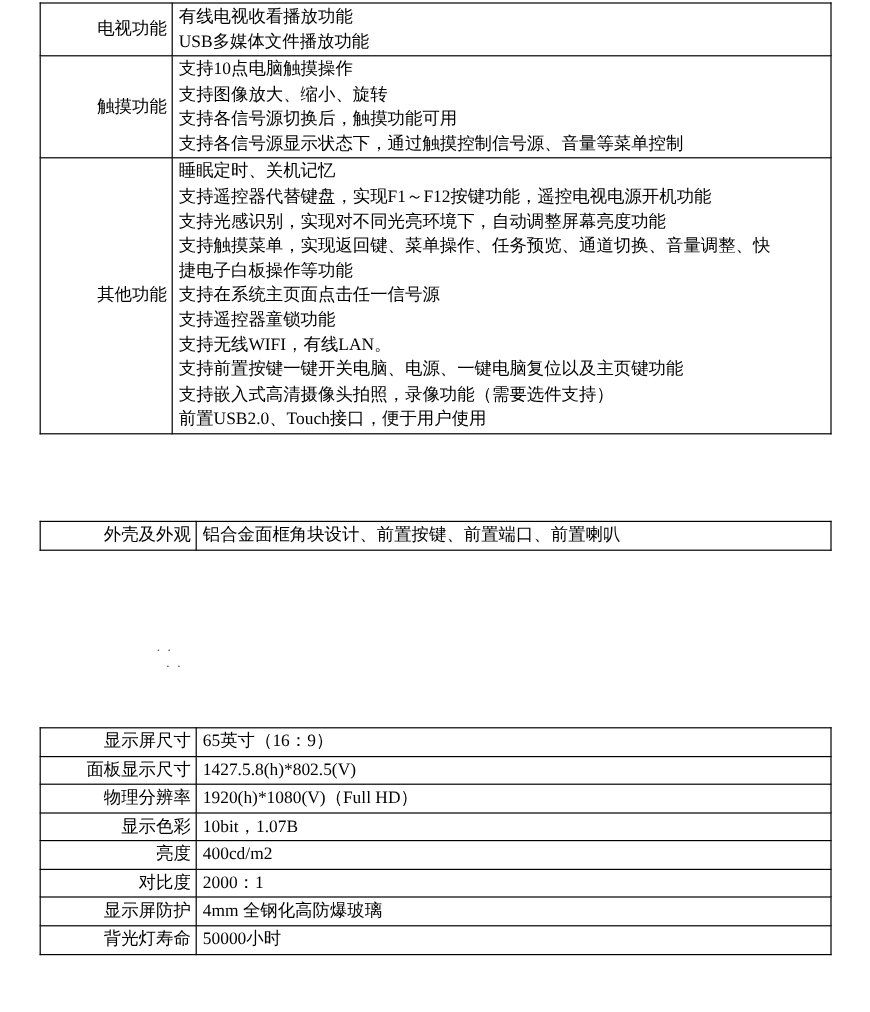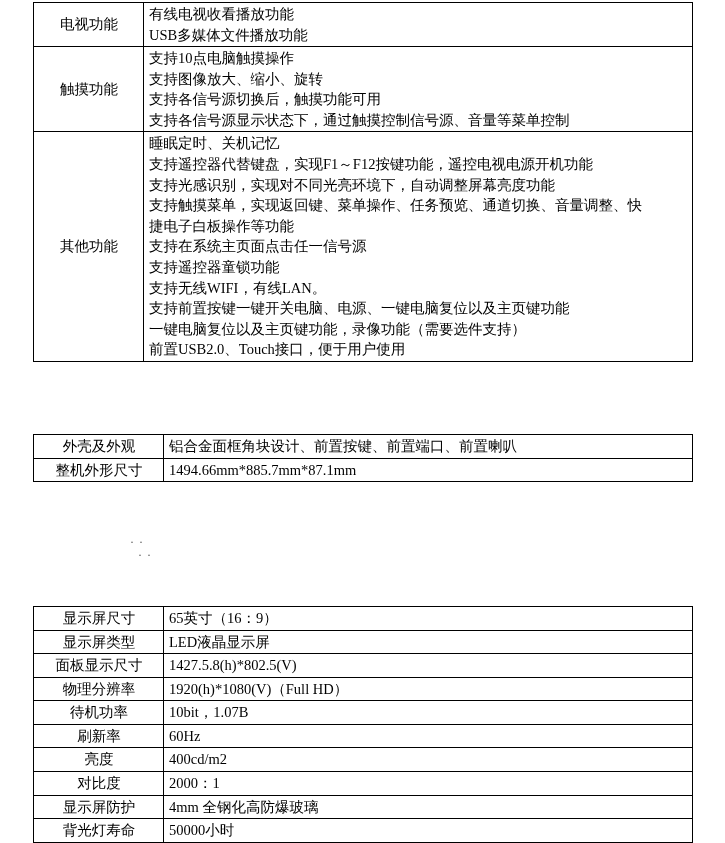--- a/index.html
+++ b/index.html
@@ -25,21 +25,21 @@
     table-layout: fixed;
     font-size: 14.5px;
     line-height: 1.42;
   }
   table.doc-table td {
     border: 1px solid #000000;
     padding: 1px 4px 1px 5px;
     vertical-align: middle;
   }
   td.label-cell {
-    text-align: center;
+    text-align: right;
     white-space: nowrap;
   }
   td.value-cell {
     text-align: left;
   }
   .line {
     display: block;
     white-space: nowrap;
   }
   
@@ -104,68 +104,56 @@
         <td class="value-cell">
           <span class="line">睡眠定时、关机记忆</span>
           <span class="line">支持遥控器代替键盘，实现F1～F12按键功能，遥控电视电源开机功能</span>
           <span class="line">支持光感识别，实现对不同光亮环境下，自动调整屏幕亮度功能</span>
           <span class="line">支持触摸菜单，实现返回键、菜单操作、任务预览、通道切换、音量调整、快</span>
           <span class="line">捷电子白板操作等功能</span>
           <span class="line">支持在系统主页面点击任一信号源</span>
           <span class="line">支持遥控器童锁功能</span>
           <span class="line">支持无线WIFI，有线LAN。</span>
           <span class="line">支持前置按键一键开关电脑、电源、一键电脑复位以及主页键功能</span>
-          <span class="line">一键电脑复位以及主页键功能，录像功能（需要选件支持）</span>
+          <span class="line">支持嵌入式高清摄像头拍照，录像功能（需要选件支持）</span>
           <span class="line">前置USB2.0、Touch接口，便于用户使用</span>
         </td>
       </tr>
     </tbody>
   </table>
 
   <table class="doc-table" id="table-chassis">
     <tbody>
       <tr>
         <td class="label-cell">外壳及外观</td>
         <td class="value-cell">铝合金面框角块设计、前置按键、前置端口、前置喇叭</td>
-      </tr>
-      <tr>
-        <td class="label-cell">整机外形尺寸</td>
-        <td class="value-cell">1494.66mm*885.7mm*87.1mm</td>
       </tr>
     </tbody>
   </table>
 
   <span class="stray-mark" id="stray-1">· ·</span>
   <span class="stray-mark" id="stray-2">· ·</span>
 
   <table class="doc-table" id="table-display">
     <tbody>
       <tr>
         <td class="label-cell">显示屏尺寸</td>
         <td class="value-cell">65英寸（16：9）</td>
       </tr>
       <tr>
-        <td class="label-cell">显示屏类型</td>
-        <td class="value-cell">LED液晶显示屏</td>
-      </tr>
-      <tr>
         <td class="label-cell">面板显示尺寸</td>
         <td class="value-cell">1427.5.8(h)*802.5(V)</td>
       </tr>
       <tr>
         <td class="label-cell">物理分辨率</td>
         <td class="value-cell">1920(h)*1080(V)（Full HD）</td>
       </tr>
       <tr>
-        <td class="label-cell">待机功率</td>
+        <td class="label-cell">显示色彩</td>
         <td class="value-cell">10bit，1.07B</td>
-      </tr>
-      <tr>
-        <td class="label-cell">刷新率</td>
-        <td class="value-cell">60Hz</td>
       </tr>
       <tr>
         <td class="label-cell">亮度</td>
         <td class="value-cell">400cd/m2</td>
       </tr>
       <tr>
         <td class="label-cell">对比度</td>
         <td class="value-cell">2000：1</td>
       </tr>
       <tr>

